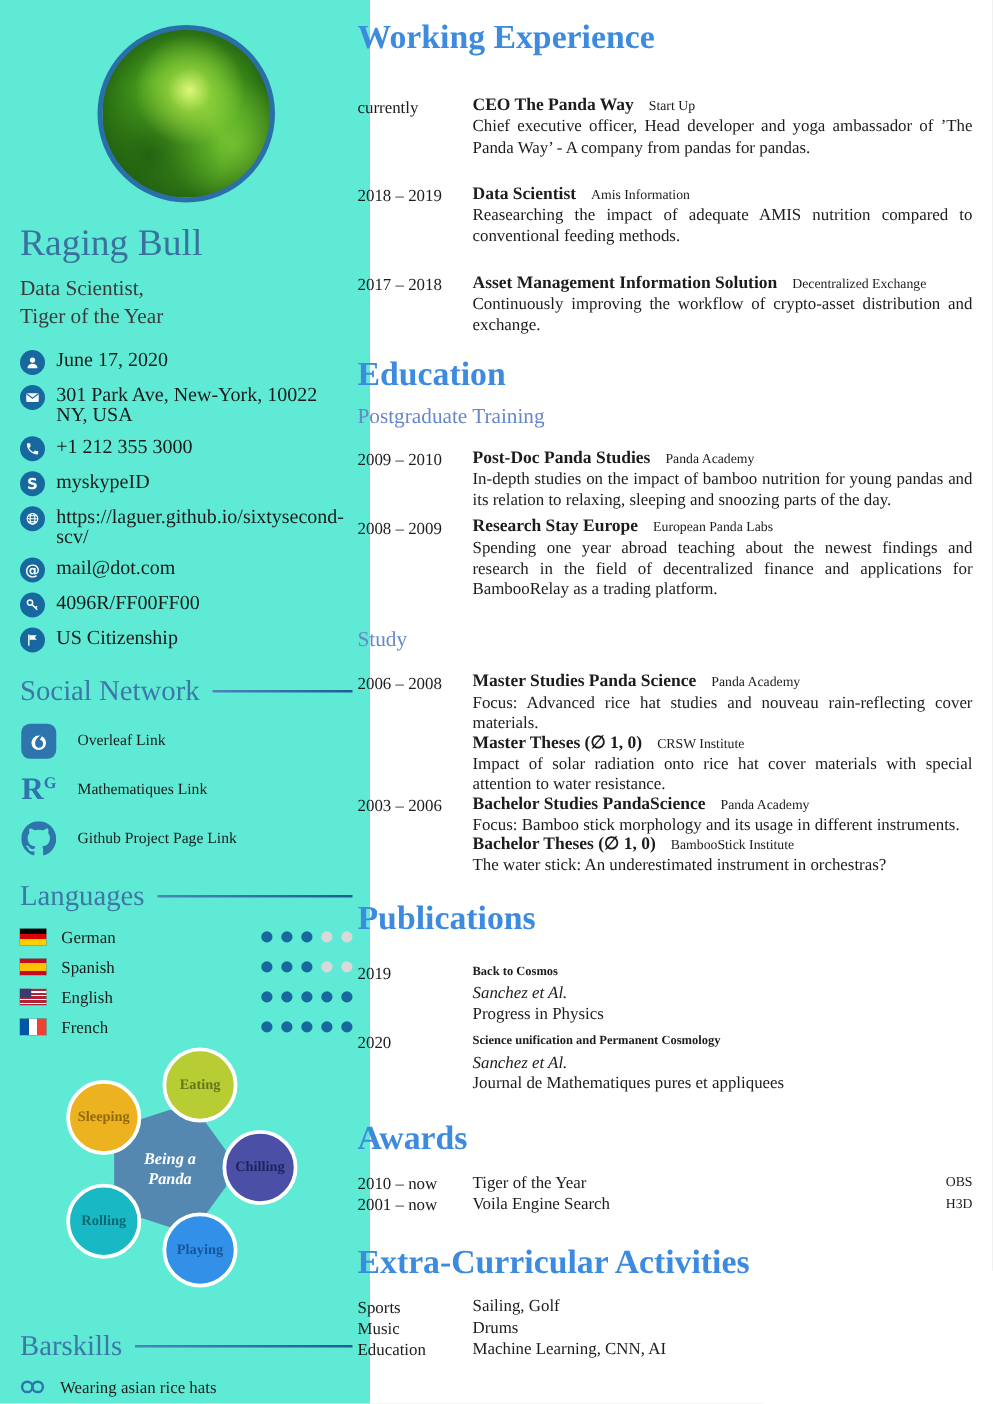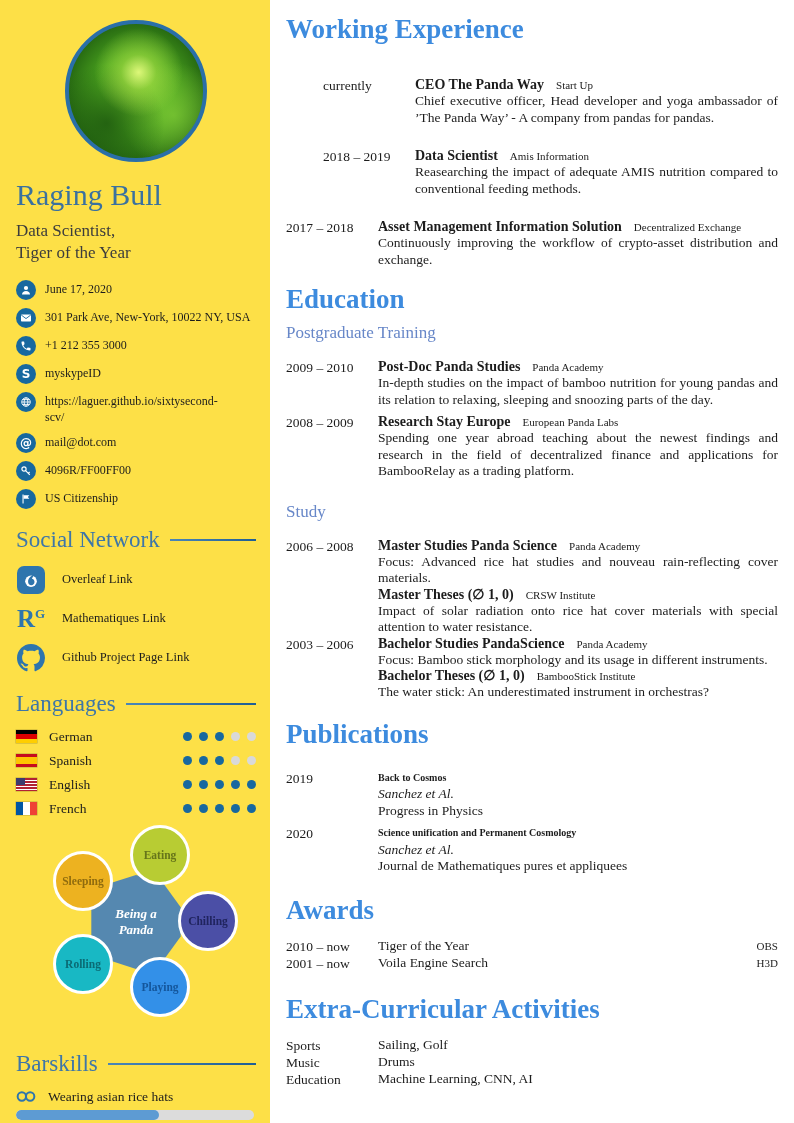--- a/index.html
+++ b/index.html
@@ -1,36 +1,36 @@
 <!DOCTYPE html>
 <html><head>
 <meta charset="utf-8">
 <style>
   html,body{margin:0;padding:0;background:#e8e8e8;}
   .page{width:794px;height:1123px;position:relative;overflow:hidden;background:#ffffff;
         font-family:"Liberation Serif","DejaVu Serif",serif;color:#1c1c1c;margin:0 auto;}
 
   
-  .sidebar{position:absolute;left:0;top:0;bottom:0;width:270px;background:#fde047;
+  .sidebar{position:absolute;left:0;top:0;bottom:0;width:296px;background:#5eead4;
            padding:20px 14px 0 16px;box-sizing:border-box;}
   .photo{width:134px;height:134px;border-radius:50%;border:4px solid #2a6fa8;margin:0 auto 16px;
          background:
            radial-gradient(circle at 52% 36%, rgba(235,255,130,.9) 0%, rgba(170,225,70,.55) 16%, rgba(0,0,0,0) 40%),
            radial-gradient(circle at 28% 74%, rgba(30,90,15,.85) 0%, rgba(0,0,0,0) 42%),
            radial-gradient(circle at 78% 68%, rgba(130,205,55,.75) 0%, rgba(0,0,0,0) 38%),
            radial-gradient(circle at 50% 50%, #6fc22e 0%, #4ba31f 40%, #205f0f 78%, #0e3605 100%);}
   .name{font-size:30px;color:#3a719f;margin:0 0 8px;font-weight:normal;}
   .tagline{font-size:17px;color:#3c3c3c;line-height:1.32;white-space:pre-line;margin-bottom:14px;}
 
   .contact-row{display:flex;align-items:flex-start;margin-bottom:7px;}
   .cicon{flex:0 0 20px;width:20px;height:20px;border-radius:50%;background:#17689f;color:#fff;
          display:flex;align-items:center;justify-content:center;margin-right:9px;margin-top:1px;
          font-size:12px;font-weight:bold;font-family:"DejaVu Sans",sans-serif;}
   .cicon svg{width:12px;height:12px;display:block;}
-  .ctext{font-size:12px;line-height:16px;color:#1c1c1c;white-space:pre-line;overflow-wrap:anywhere;padding-top:2px;}
+  .ctext{font-size:16px;line-height:16px;color:#1c1c1c;white-space:pre-line;overflow-wrap:anywhere;padding-top:2px;}
 
   .side-h{display:flex;align-items:center;gap:10px;color:#3e76a8;font-size:23px;font-weight:normal;
           margin:18px 0 12px;}
   .side-h .rule{flex:1;height:2px;background:linear-gradient(90deg,#4a86b8,#1f5e94);}
 
   .social-row{display:flex;align-items:center;margin-bottom:9px;}
   .sicon{flex:0 0 30px;width:30px;height:30px;margin-right:16px;display:flex;align-items:center;justify-content:center;}
   .slabel{font-size:12.5px;color:#1c1c1c;}
   .ov-box{width:28px;height:28px;border-radius:7px;background:#2e75ad;display:flex;align-items:center;justify-content:center;}
   .rg{color:#2e75ad;font-weight:bold;font-size:25px;line-height:1;}
@@ -77,21 +77,21 @@
   .etitle{display:flex;justify-content:flex-start;align-items:flex-start;}
   .etitle .t{font-weight:bold;font-size:14px;line-height:16px;}
   .etitle .org{font-size:11px;white-space:nowrap;margin-left:12px;padding-top:2px;}
   .desc{font-size:13.5px;line-height:16.5px;text-align:justify;}
   .pub-title{font-weight:bold;font-size:10px;line-height:16.5px;}
   .pub-auth{font-style:italic;font-size:13.5px;line-height:16.5px;}
   .pub-journal{font-size:13.5px;line-height:16.5px;}
   .aw-name{font-size:13.5px;line-height:16.5px;flex:1;}
   .aw-org{font-size:11px;white-space:nowrap;padding-top:2px;}
   .xrow .desc{text-align:left;}
-  .mb22{margin-bottom:22px;margin-left:37px;}.mb6{margin-bottom:6px;}.mb16{margin-bottom:16px;}
+  .mb22{margin-bottom:22px;}.mb6{margin-bottom:6px;}.mb16{margin-bottom:16px;}
 </style>
 </head>
 <body>
 
 <div class="page">
 
   <div class="sidebar">
 
     <div class="photo"></div>
 

